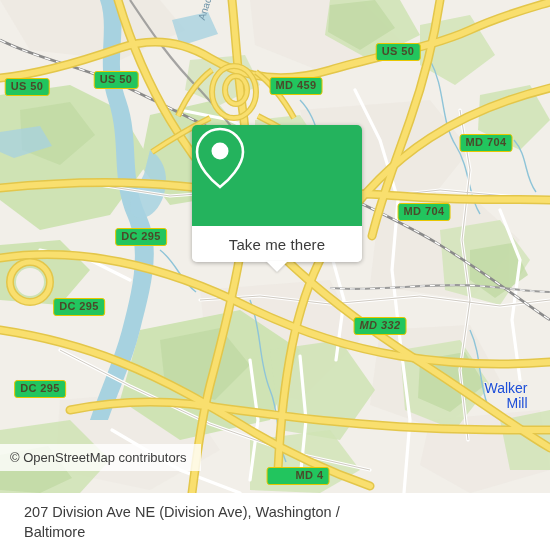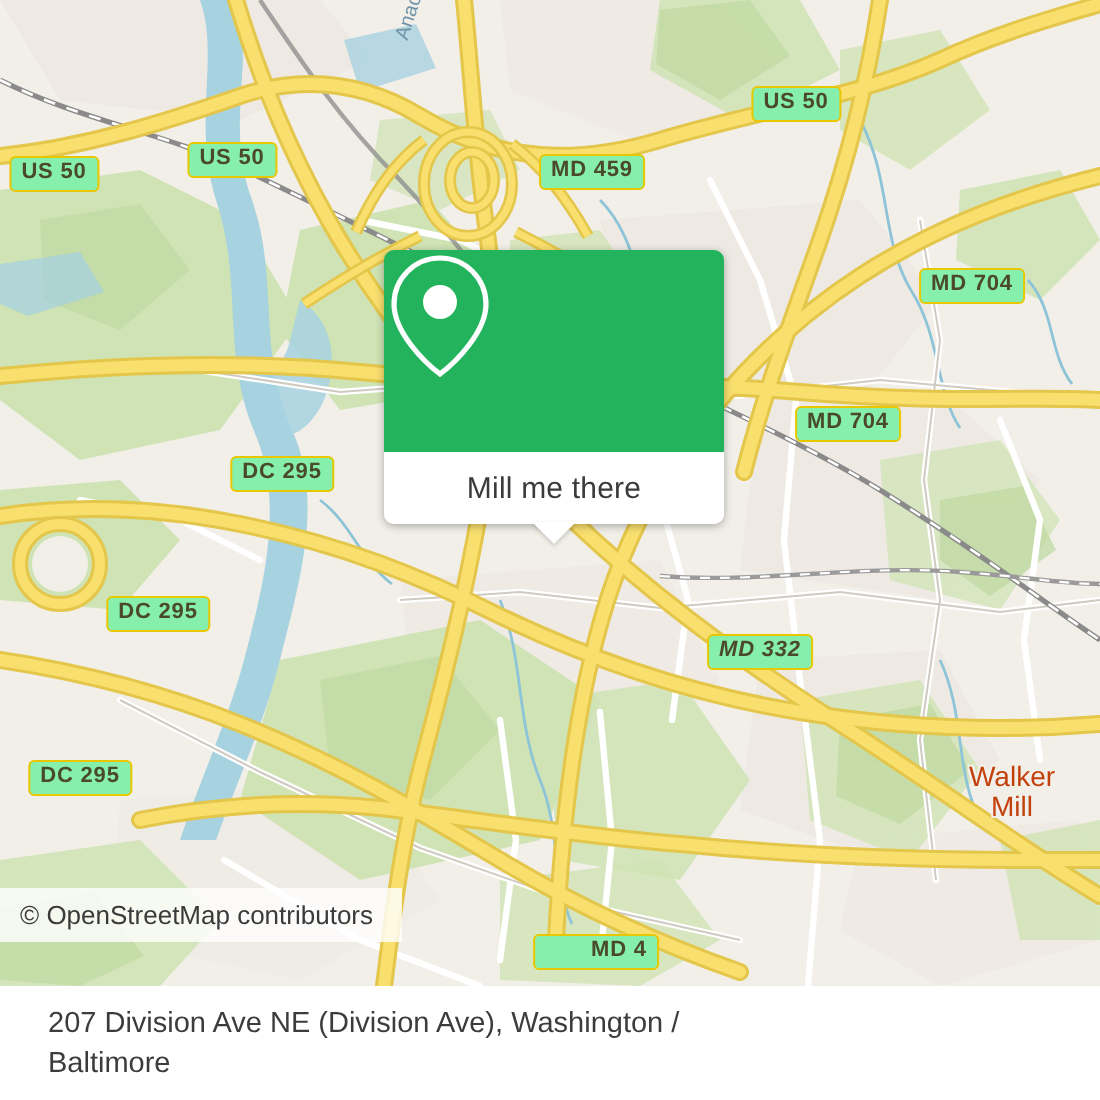--- a/index.html
+++ b/index.html
@@ -35,44 +35,44 @@
   }
   #map svg {
     position: absolute;
     left: 0;
     top: 0;
   }
 
   
   .shield {
     position: absolute;
-    background: #86efac;
+    background: #22c55e;
     border: 1.5px solid #e8c700;
     border-radius: 3px;
     color: #4a4a2a;
     font-family: "Liberation Sans", sans-serif;
     font-weight: bold;
     font-size: 11px;
     line-height: 13px;
     padding: 1px 5px 2px 5px;
     white-space: nowrap;
     letter-spacing: 0.4px;
     transform: translate(-50%, -50%);
     box-sizing: border-box;
   }
 
   
   .place-label {
     position: absolute;
     transform: translate(-50%, -50%);
-    color: #c2410c;
+    color: #1d4ed8;
     font-family: "Liberation Sans", sans-serif;
     font-size: 14px;
     line-height: 15px;
-    text-align: center;
+    text-align: right;
     white-space: pre-line;
     text-shadow:
        1px  0 #f2efe9, -1px  0 #f2efe9,
        0  1px #f2efe9,  0 -1px #f2efe9,
        1px 1px #f2efe9, -1px -1px #f2efe9,
        1px -1px #f2efe9, -1px 1px #f2efe9;
     pointer-events: none;
   }
   .water-label {
     position: absolute;
@@ -356,21 +356,21 @@
     <div class="water-label" style="left:196px; top:18px; transform: rotate(-72deg); transform-origin: 0 0;">Anacostia River</div>
 
     <div id="callout">
       <div id="callout-head">
         <svg width="56" height="66" viewBox="0 0 56 66">
           <path d="M28 4 C15.3 4 5 14.3 5 27 C5 41 20 56 28 62 C36 56 51 41 51 27 C51 14.3 40.7 4 28 4 Z" fill="none" stroke="#ffffff" stroke-width="2.6"></path>
           <circle cx="28" cy="26" r="8.5" fill="#ffffff"></circle>
         </svg>
       </div>
       <div id="callout-foot">
-        <span>Mill me there</span>
+        <span>Take me there</span>
       </div>
       <div id="callout-tail"></div>
     </div>
 
     <div id="attribution">
       <span>© OpenStreetMap contributors</span>
     </div>
   </div>
 
   <div id="footer">

